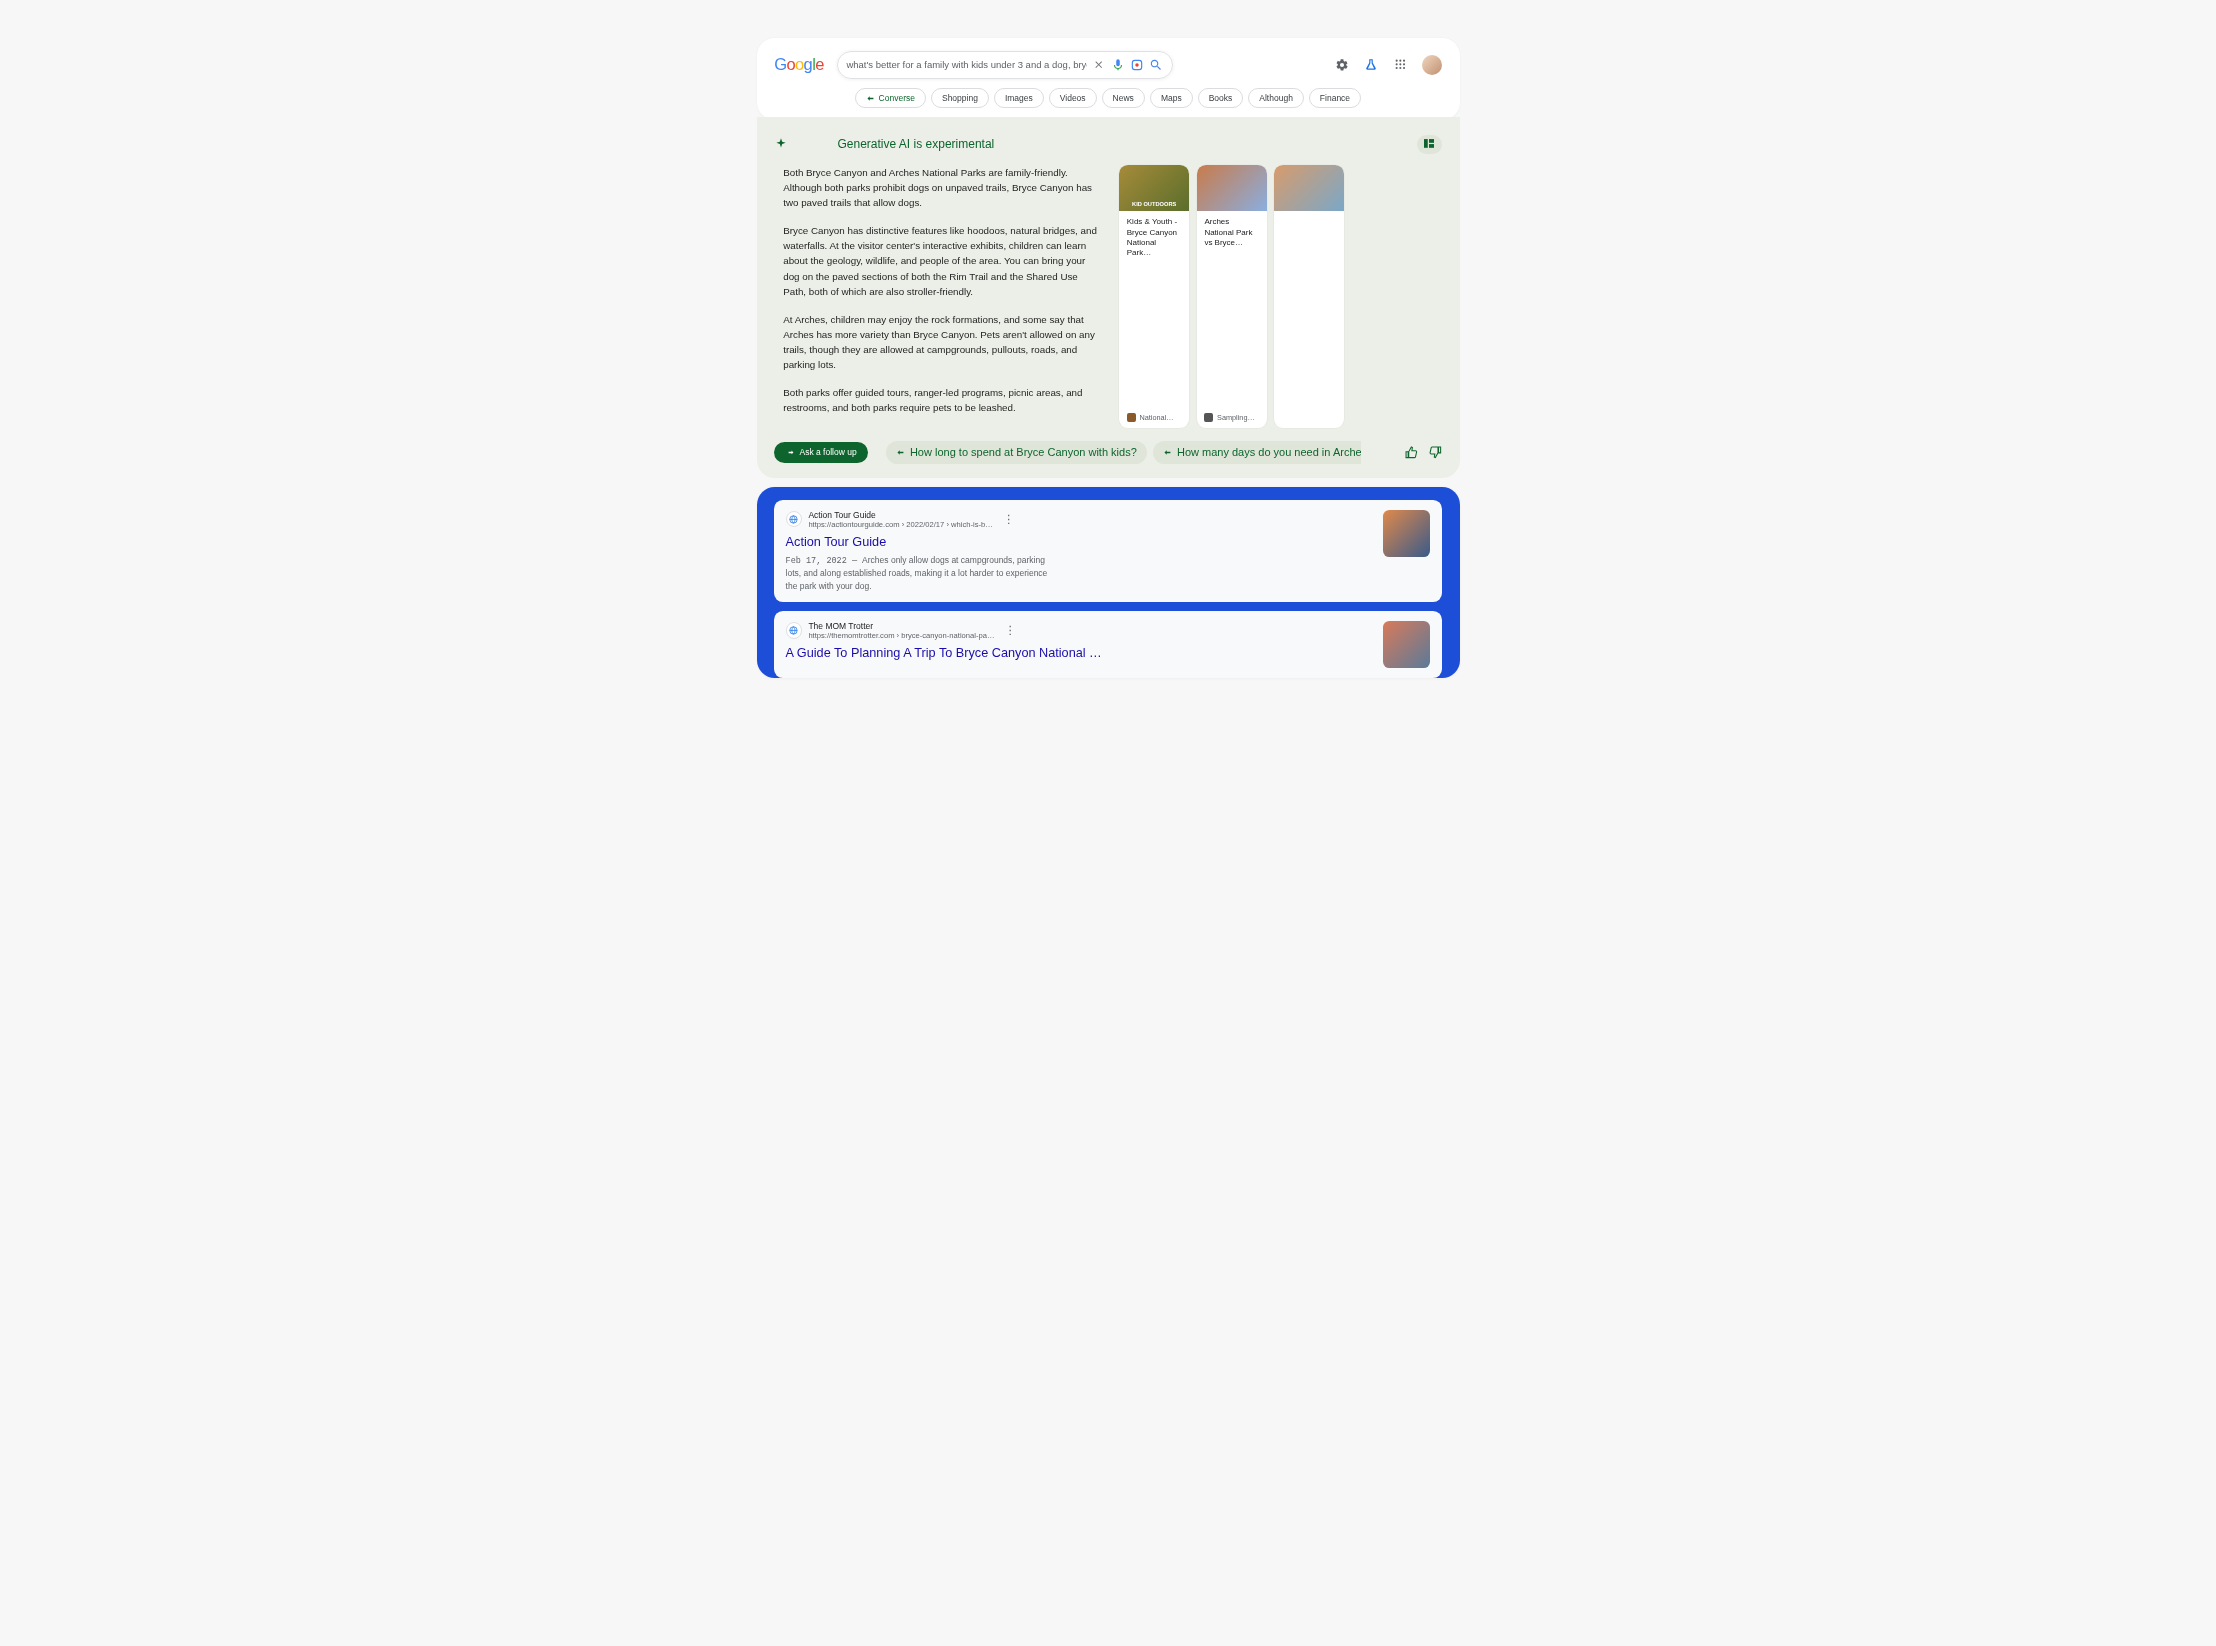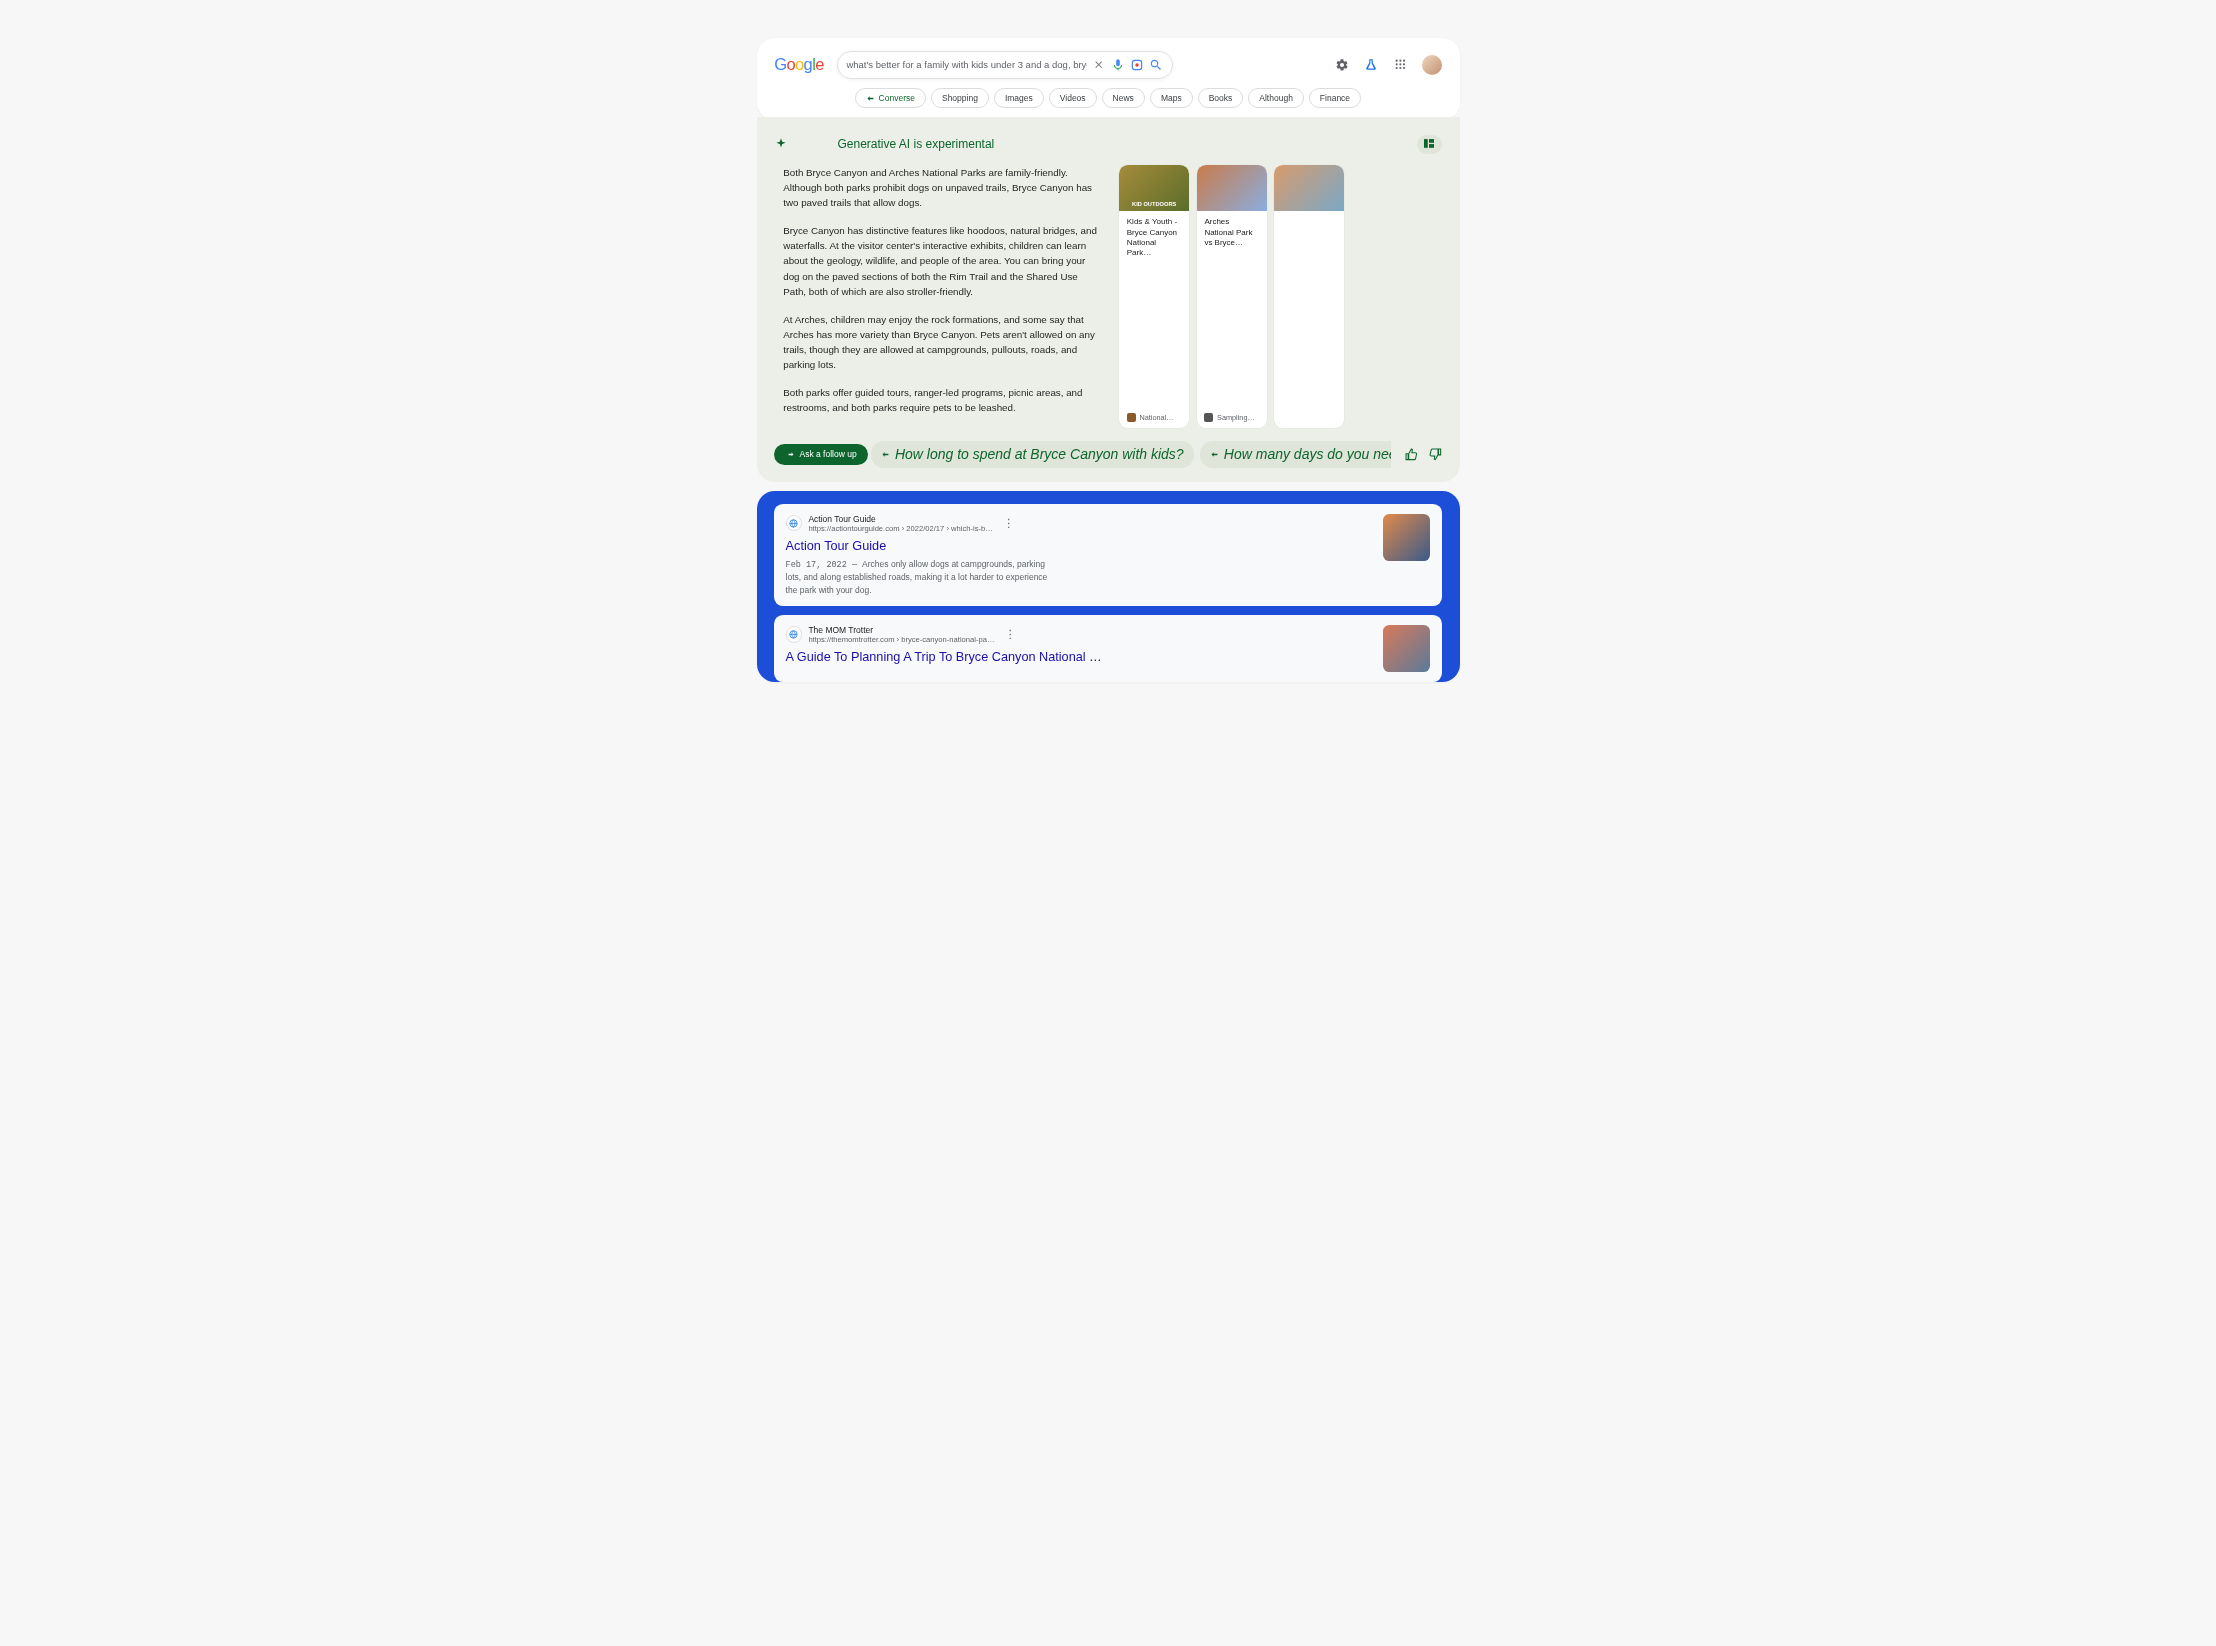--- a/index.html
+++ b/index.html
@@ -26,23 +26,23 @@
   .ai-body { display:flex; gap:19px; margin-top:11.4px; }
   .ai-text { flex: 0 0 317px; font-size:9.8px; line-height:1.55; color:#1f1f1f;margin-left:9px; }
   .ai-text p { margin-bottom:12.7px; }
   .ai-cards { flex:1; display:flex; gap:7.6px; }
   .card { background:#fff; border-radius:8.9px; width:70px; overflow:hidden; cursor:pointer; box-shadow:0 0 0 0.6px rgba(0,0,0,0.04); display:flex; flex-direction:column; }
   .card-img { height:46px; }
   .card-body { padding:6.3px 7.6px 6.3px 7.6px; display:flex; flex-direction:column; flex:1;gap:43px; }
   .card-title { font-size:8px; color:#202124; line-height:1.3; overflow:hidden; }
   .card-src { display:flex; align-items:center; gap:3.8px; margin-top:auto; padding-top:12.7px; font-size:7.3px; color:#5f6368; }
   .src-icon { width:8.9px; height:8.9px; border-radius:1.9px; }
-  .followups { display:flex; align-items:center; gap:3px; margin-top:12.7px; overflow:hidden; }
+  .followups { display:flex; align-items:center; gap:18px; margin-top:12.7px; overflow:hidden; }
   .fu-btn { background:#0d652d; color:#fff; border-radius:12.7px; padding:5.7px 11.4px; font-size:8.5px; display:flex; align-items:center; gap:5px; cursor:pointer; white-space:nowrap; }
-  .fu-sugg { background:#dfe5d8; color:#0d652d; border-radius:12.7px; padding:5.7px 10px; font-size:14px; display:flex; align-items:center; gap:5px; cursor:pointer; white-space:nowrap;font-style:italic; }
+  .fu-sugg { background:#dfe5d8; color:#0d652d; border-radius:12.7px; padding:5.7px 10px; font-size:11px; display:flex; align-items:center; gap:5px; cursor:pointer; white-space:nowrap; }
   .fu-spacer { flex:1; }
   .fu-feedback { display:flex; gap:11.4px; margin-left:7.6px; }
   .thumb { width:12.7px; height:12.7px; color:#0d652d; cursor:pointer; }
   .results-card { background:#1d4ed8; border-radius:17.7px; padding:12.7px 17.7px 0 17.7px; margin-top:8.9px; box-shadow:0 0.6px 2.5px rgba(0,0,0,0.04); }
   .result { background:#f8f9fa; border-radius:8.9px; padding:10px 11.4px; margin-bottom:8.9px; display:flex; gap:11.4px; }
   .r-left { flex:1; }
   .r-head { display:flex; align-items:center; gap:6.3px; }
   .favicon { width:16.5px; height:16.5px; border-radius:50%; border:0.6px solid #e0e0e0; display:flex; align-items:center; justify-content:center; font-size:8.9px; background:#fff; }
   .r-site { font-size:8.5px; color:#202124; }
   .r-url { font-size:7.6px; color:#5f6368; }

